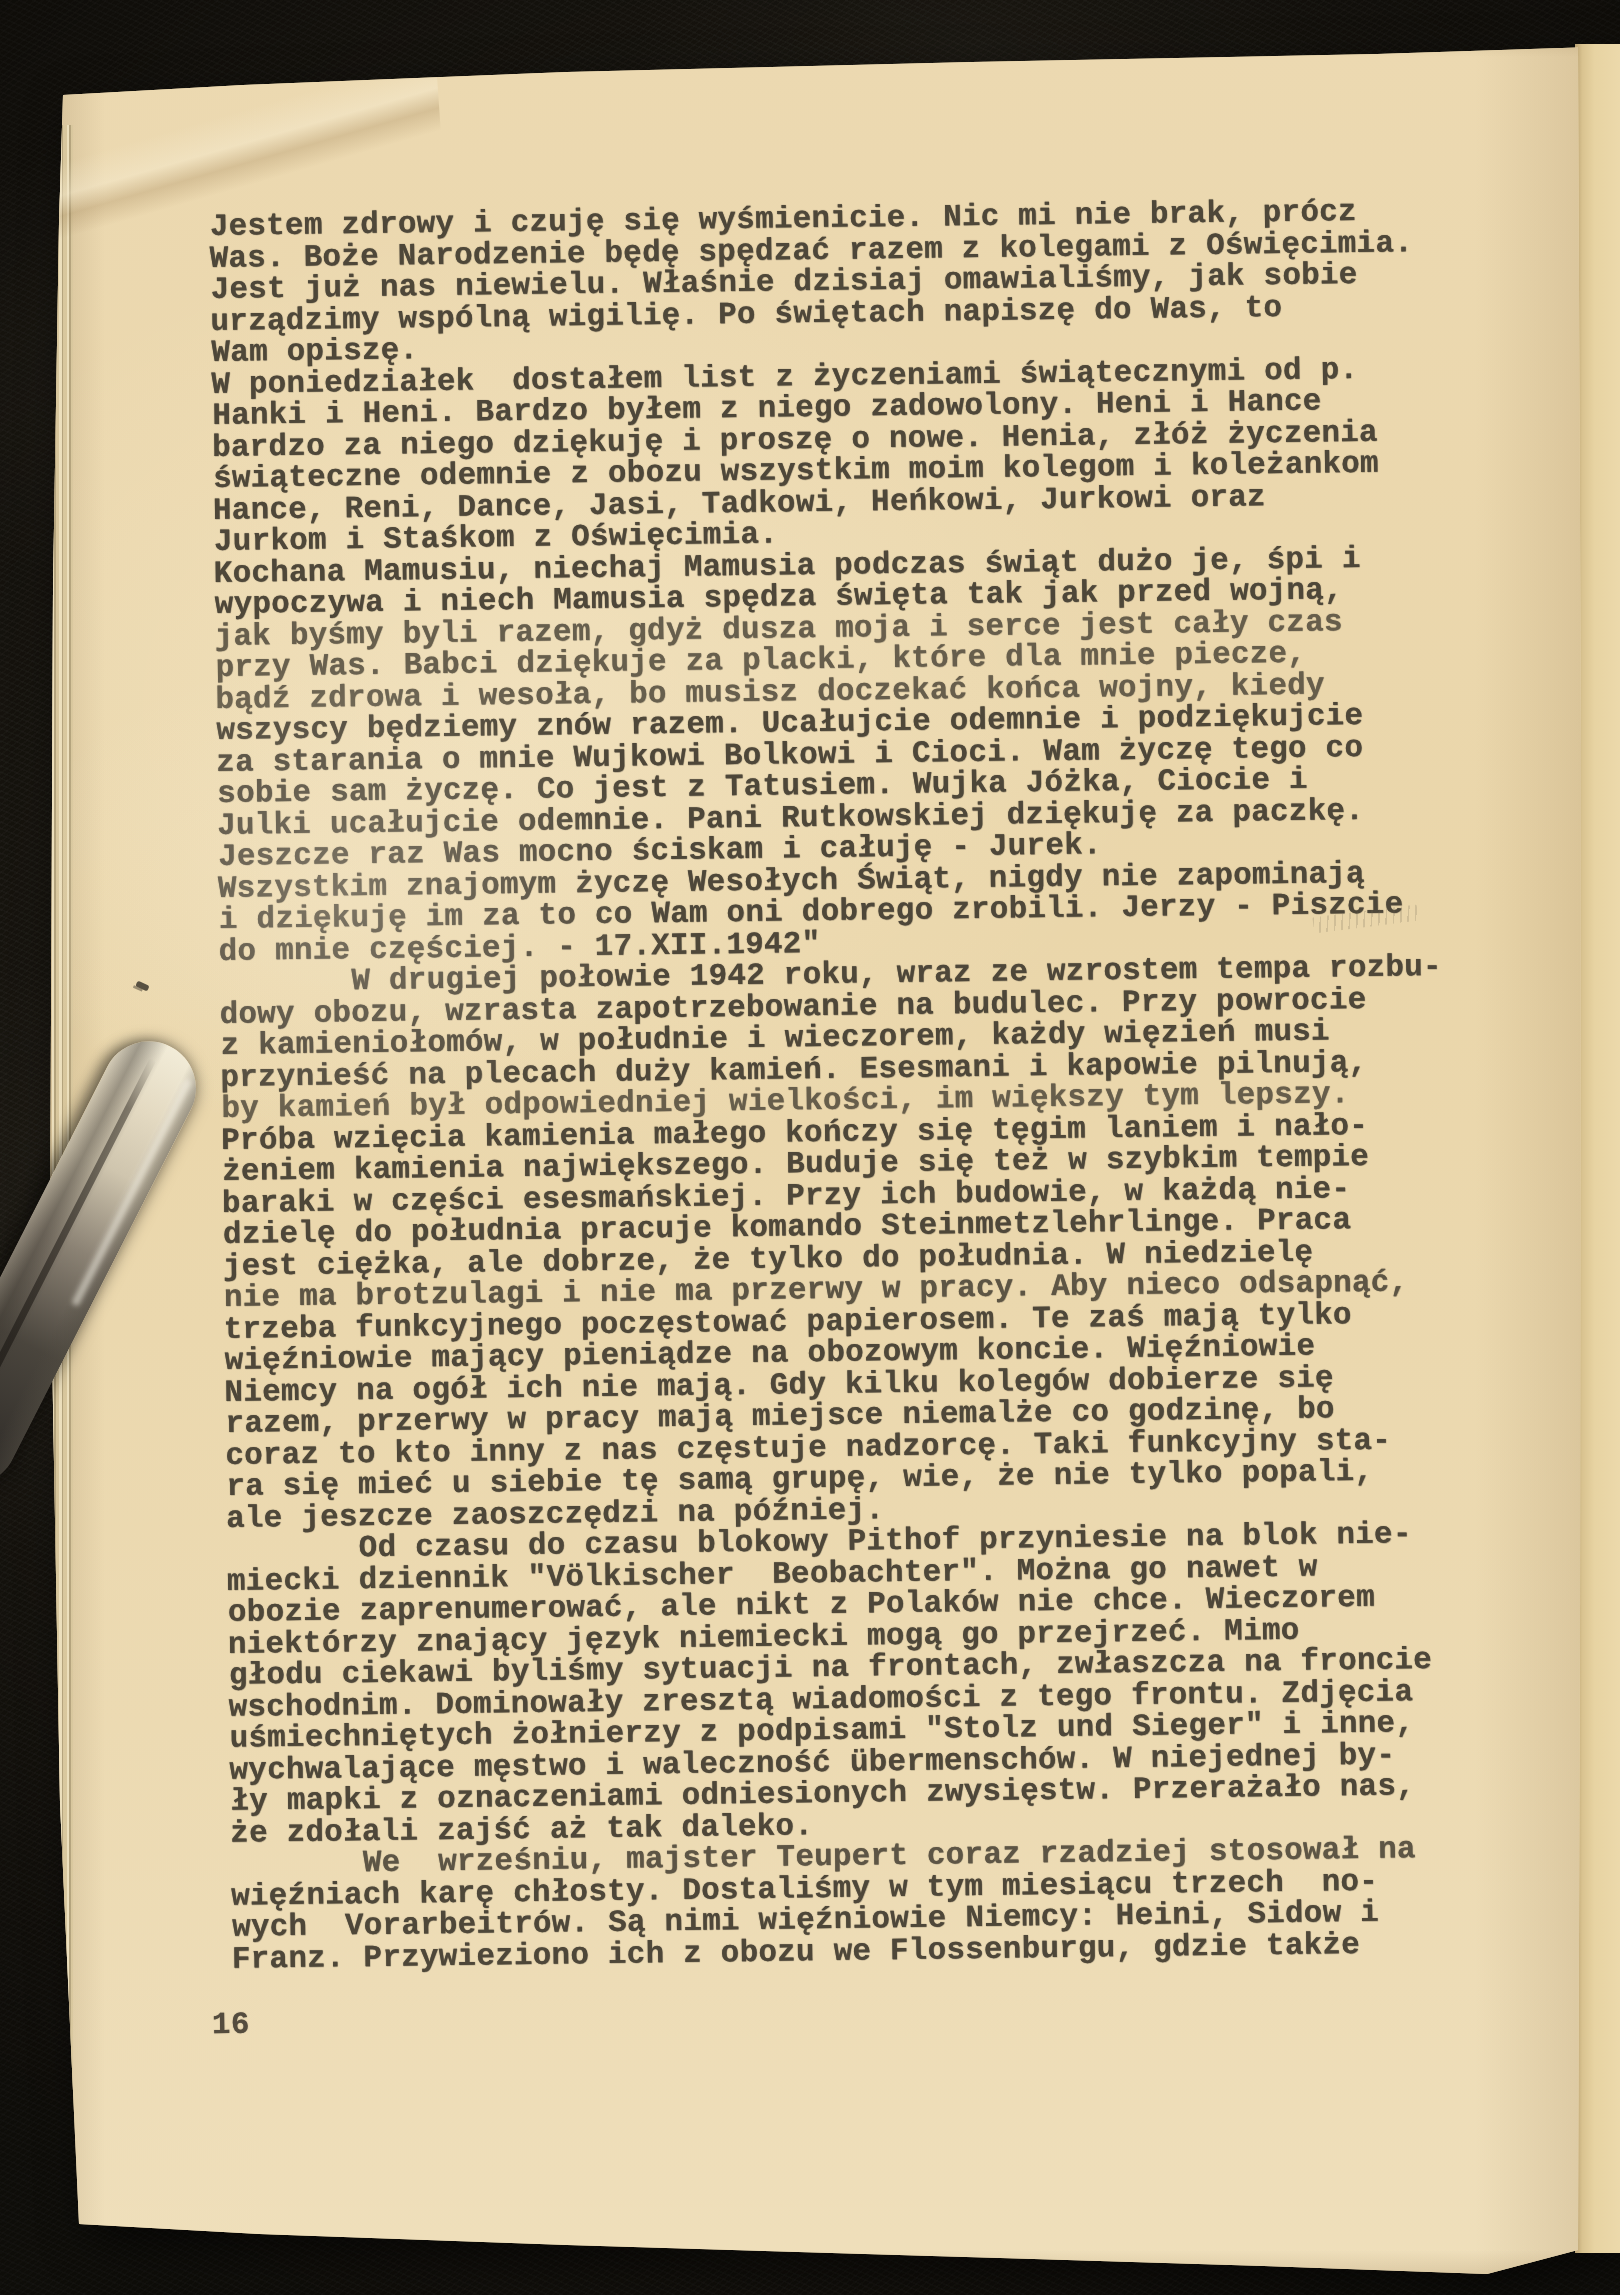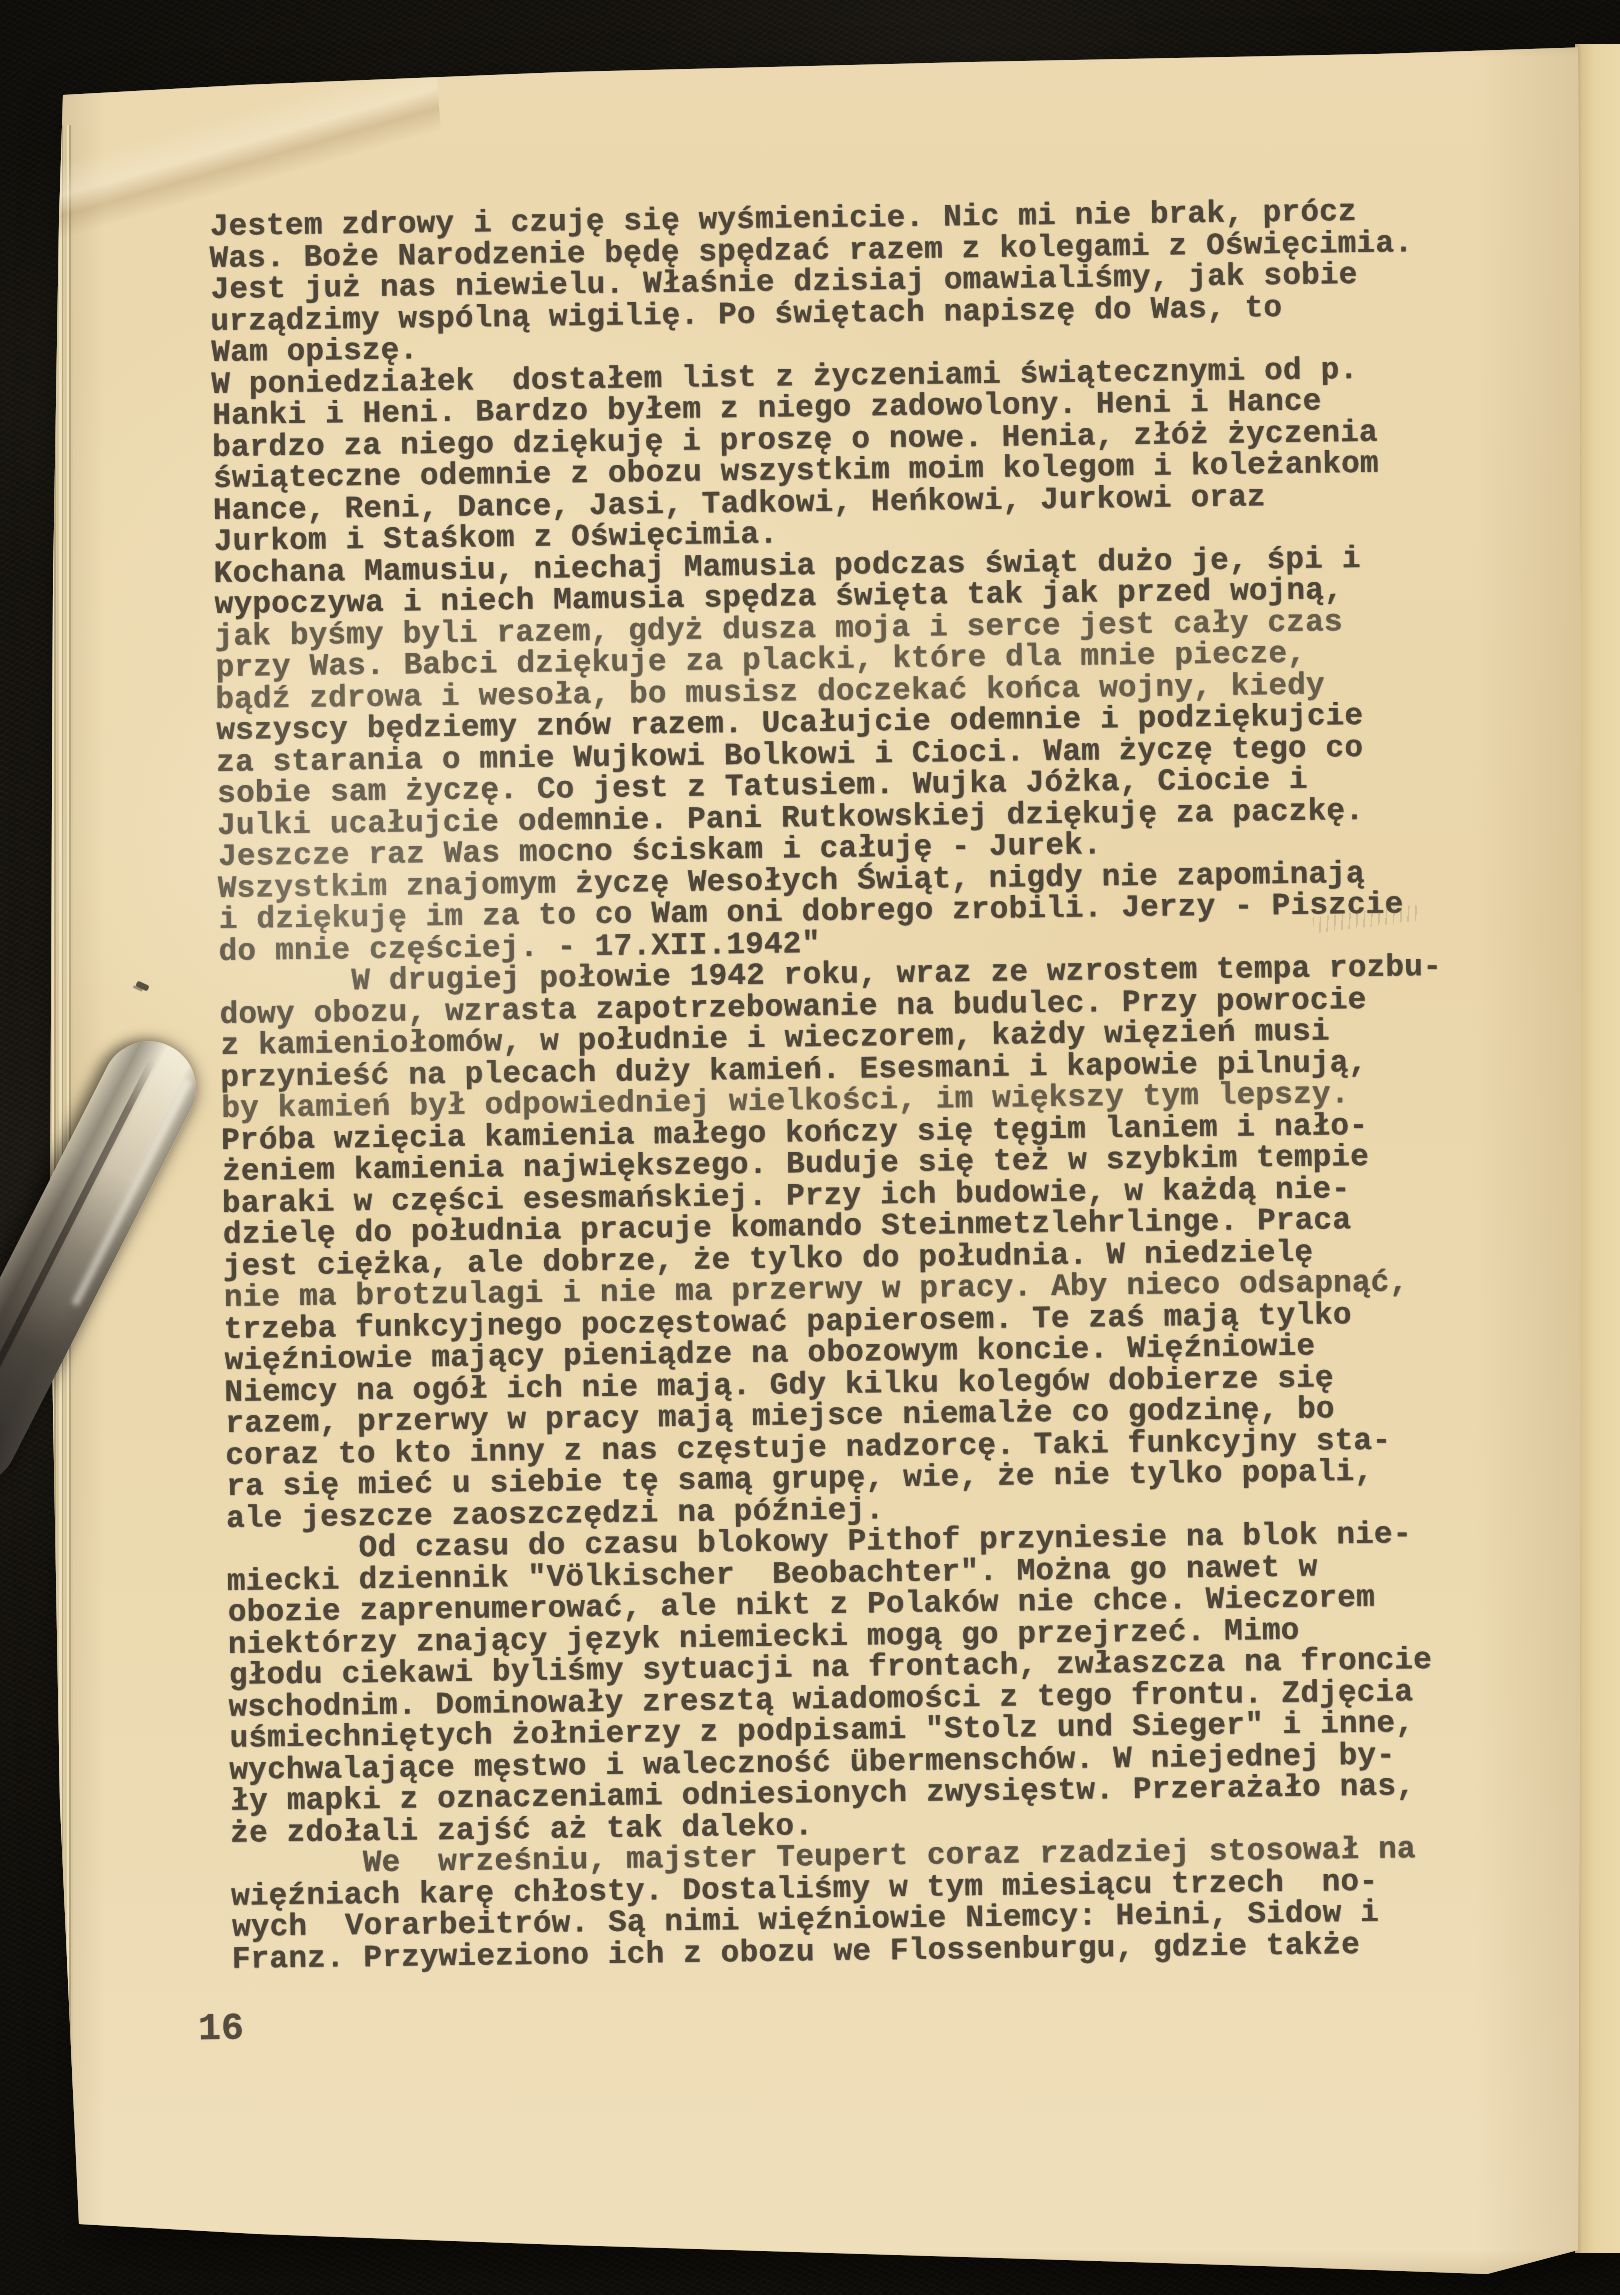--- a/index.html
+++ b/index.html
@@ -53,22 +53,22 @@
     font-size:31px;line-height:31.5px;font-weight:700;letter-spacing:0.2px;
     color:#4e4739;white-space:pre;
     text-shadow:0 0 1px rgba(78,71,57,.75), 0.5px 0.6px 0 rgba(78,71,57,.26);
   }
   .line{height:31.5px;}
   .line:nth-child(odd){transform:translateX(0.6px);}
   .line:nth-child(14),.line:nth-child(15),.line:nth-child(16),.line:nth-child(29){opacity:.84;}
   .line:nth-child(35),.line:nth-child(53){opacity:.9;}
 
   .page-number{
-    position:absolute;left:198px;top:1987px;transform:rotate(-0.75deg);
-    font-size:38px;font-weight:700;color:#544c3e;letter-spacing:0.2px;
+    position:absolute;left:212px;top:1987px;transform:rotate(-0.75deg);
+    font-size:31px;font-weight:700;color:#544c3e;letter-spacing:0.2px;
     text-shadow:0 0 1px rgba(78,71,57,.7);
   }
 
   .fade-band{
     position:absolute;left:57px;top:583px;width:745px;height:583px;
     background:radial-gradient(60% 55% at 38% 50%, rgba(248,238,214,.28), transparent 75%);
   }
   .ink-speck{
     position:absolute;left:136px;top:963px;width:13px;height:5.7px;background:#3f392e;
     border-radius:2.4px;transform:rotate(24deg);opacity:.85;

